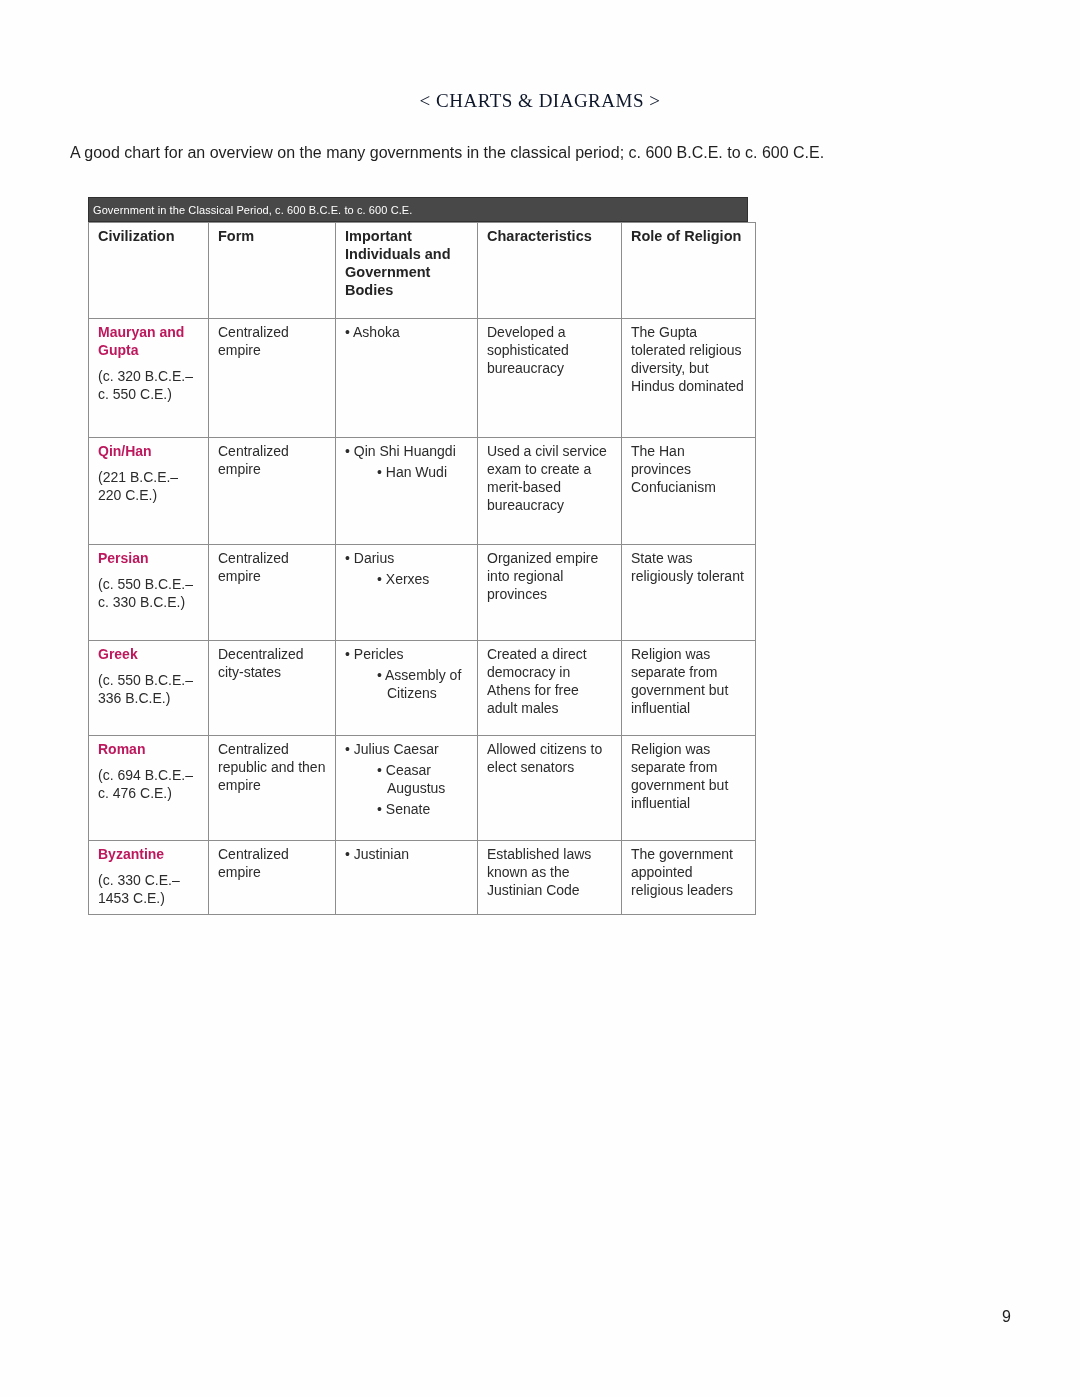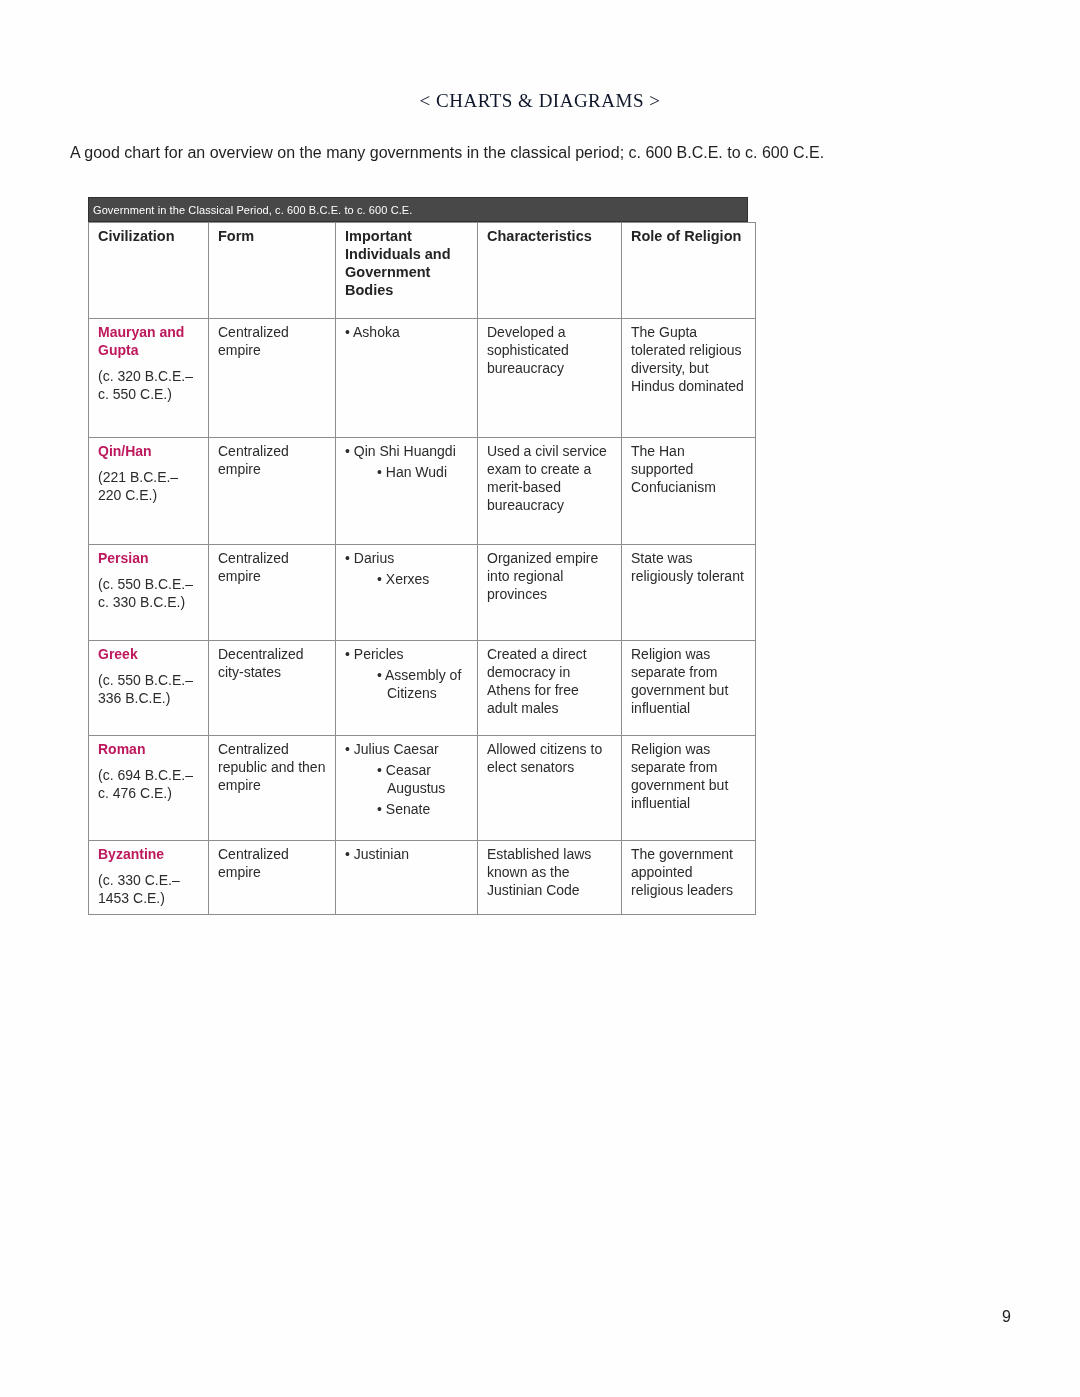--- a/index.html
+++ b/index.html
@@ -99,21 +99,21 @@
           <td>
             <div class="civ-name">Qin/Han</div>
             <div class="civ-period">(221 B.C.E.–220 C.E.)</div>
           </td>
           <td>Centralized empire</td>
           <td>
             <div class="bullet">• Qin Shi Huangdi</div>
             <div class="bullet">• Han Wudi</div>
           </td>
           <td>Used a civil service exam to create a merit-based bureaucracy</td>
-          <td>The Han supported Confucianism</td>
+          <td>The Han provinces Confucianism</td>
         </tr>
         <tr>
           <td>
             <div class="civ-name">Persian</div>
             <div class="civ-period">(c. 550 B.C.E.– c. 330 B.C.E.)</div>
           </td>
           <td>Centralized empire</td>
           <td>
             <div class="bullet">• Darius</div>
             <div class="bullet">• Xerxes</div>

